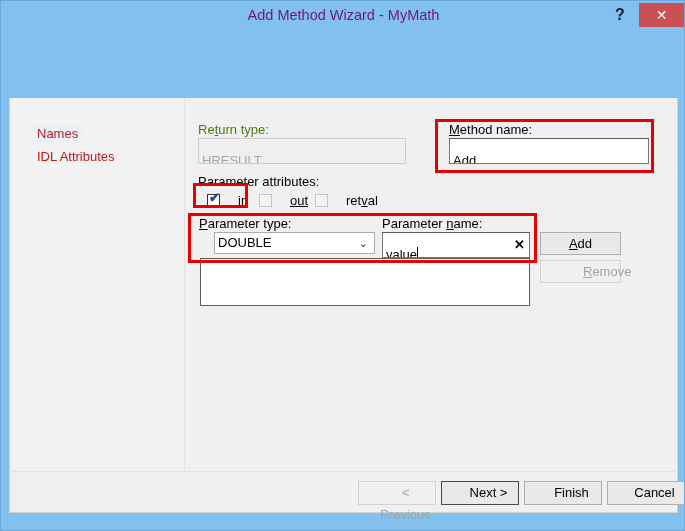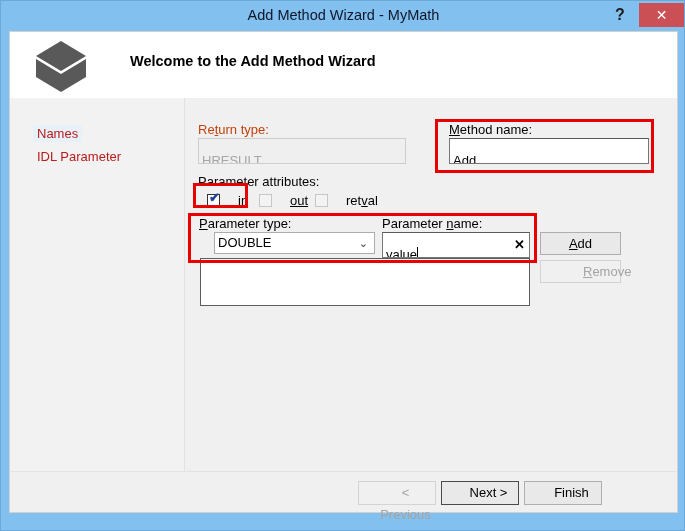--- a/index.html
+++ b/index.html
@@ -28,21 +28,21 @@
     height: 30px;
   }
   .title-text {
     position: absolute;
     left: 0; top: 0;
     width: 685px;
     height: 30px;
     line-height: 29px;
     text-align: center;
     font-size: 14.5px;
-    color: #0f172a;
+    color: #701a75;
   }
   .help-btn {
     position: absolute;
     right: 53px; top: 2px;
     width: 26px; height: 24px;
     line-height: 24px;
     text-align: center;
     font-size: 16px;
     font-weight: bold;
     color: #1b1b1b;
@@ -124,21 +124,21 @@
     height: 413px;
   }
 
   
   .lbl {
     position: absolute;
     font-size: 13px;
     color: #000000;
     white-space: nowrap;
   }
-  .lbl.disabled { color: #c2410c; }
+  .lbl.disabled { color: #4d7c0f; }
   .ul { text-decoration: underline; }
 
   .textfield {
     position: absolute;
     box-sizing: border-box;
     background: #ffffff;
     border: 1px solid #767676;
     border-top-color: #5a5a5a;
     font-size: 13px;
     color: #000000;
@@ -292,36 +292,26 @@
 <body>
 
 <div class="window">
 
   <div class="titlebar">
     <div class="title-text">Add Method Wizard - MyMath</div>
     <div class="help-btn">?</div>
     <div class="close-btn">✕</div>
   </div>
 
-  <div class="header-band">
-    <div class="wizard-icon">
-      <svg width="58" height="55" viewBox="0 0 58 55">
-        <polygon points="29,2 54,17 29,32 4,17" fill="#595959"></polygon>
-        <polygon points="4,20 29,35 29,53 4,38" fill="#595959"></polygon>
-        <polygon points="54,20 29,35 29,53 54,38" fill="#595959"></polygon>
-      </svg>
-    </div>
-    <div class="header-title">Welcome to the Add Method Wizard</div>
-  </div>
 
   <div class="body-area">
 
     <div class="sidebar">
       <div class="sidebar-item selected" style="top:27px;">Names</div>
-      <div class="sidebar-item" style="top:50px;">IDL Parameter</div>
+      <div class="sidebar-item" style="top:50px;">IDL Attributes</div>
     </div>
 
     <div class="content">
 
       <div class="lbl disabled" style="left:12px; top:24px;">Re<span class="ul">t</span>urn type:</div>
       <div class="textfield disabled" style="left:12px; top:40px; width:208px;">HRESULT</div>
 
       <div class="lbl" style="left:263px; top:24px;"><span class="ul">M</span>ethod name:</div>
       <div class="textfield" style="left:263px; top:40px; width:200px;">Add</div>
 
@@ -356,19 +346,20 @@
 
       <div class="listbox" style="left:14px; top:160px; width:330px; height:48px;"></div>
 
     </div>
   </div>
 
   <div class="footer">
     <div class="footer-btn disabled" style="left:348px;">&lt; Previous</div>
     <div class="footer-btn default" style="left:431px;">Next &gt;</div>
     <div class="footer-btn" style="left:514px;">Finish</div>
+    <div class="footer-btn" style="left:597px;">Cancel</div>
   </div>
 
   <div class="annot" style="left:434px; top:118px; width:219px; height:54px;"></div>
   <div class="annot" style="left:192px; top:182px; width:55px; height:25px;"></div>
   <div class="annot" style="left:187px; top:212px; width:349px; height:50px;"></div>
 
 </div>
 
 </body></html>

